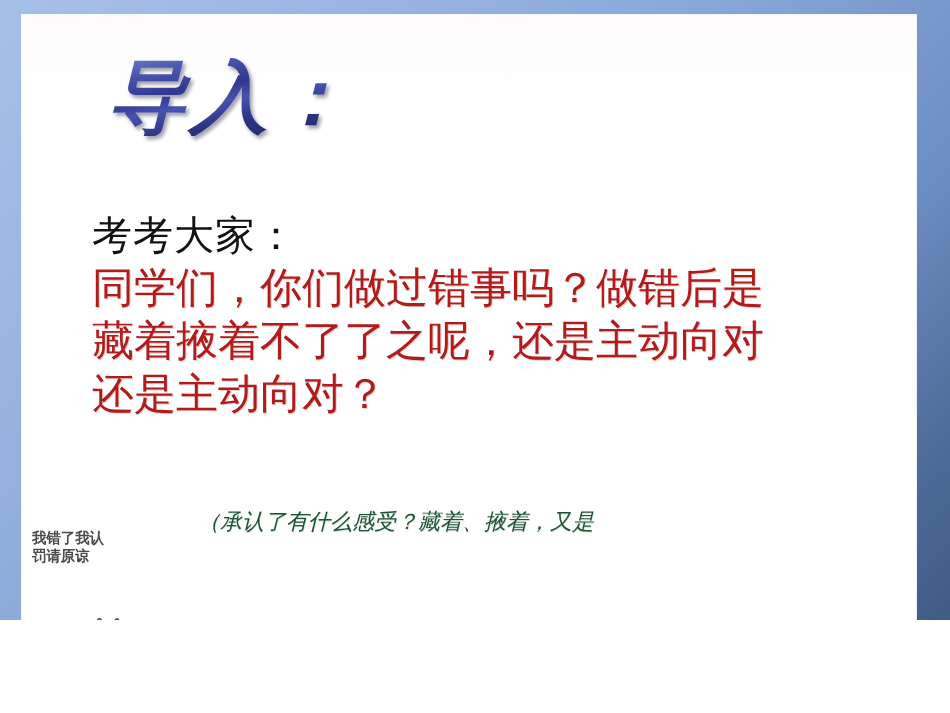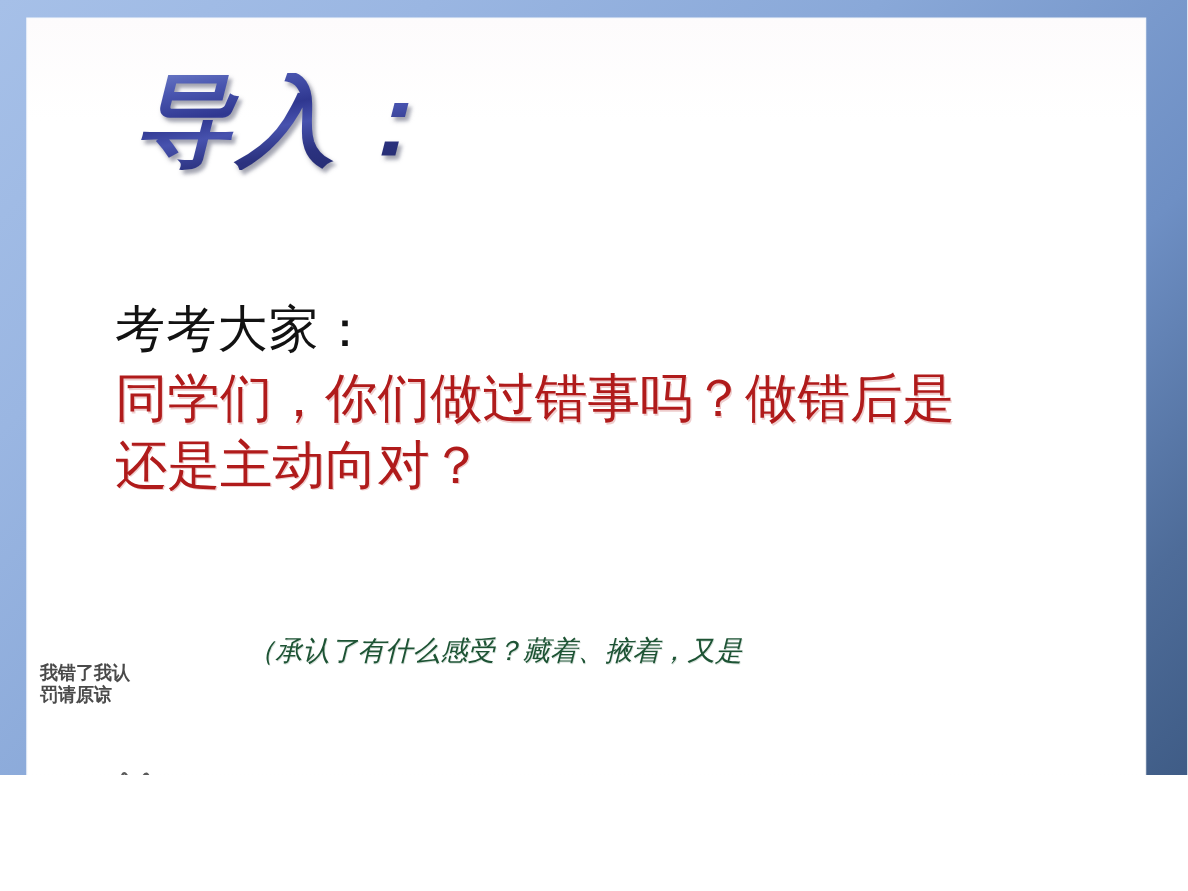--- a/index.html
+++ b/index.html
@@ -84,33 +84,32 @@
     color: rgba(120,125,150,0.30);
     filter: blur(1.4px);
   }
 
   
   #body-block {
     position: absolute;
     left: 70px;
     top: 195px;
     width: 810px;
-    margin-top: 29px;
   }
   .line-black {
     font-family: "DejaVu Serif", "Liberation Serif", serif;
     font-size: 40px;
     line-height: 1.28;
     color: #121212;
     white-space: nowrap;
     letter-spacing: 1px;
   }
   .para-red {
     margin-top: 4px;
-    font-family: Liberation Serif, serif;
+    font-family: Liberation Mono, monospace;
     font-size: 42px;
     line-height: 1.26;
     color: #b01b1b;
     letter-spacing: 0px;
     text-shadow: 1px 1px 0 rgba(176,27,27,0.22);
   }
 
   
   #green-block {
     position: absolute;
@@ -168,20 +167,21 @@
 
     <div id="title-shadow">导入：</div>
     <div id="title-wordart">导入：</div>
 
     <div id="body-block">
 
       <div class="line-black">考考大家：</div>
 
       <div class="para-red">
         <div>同学们，你们做过错事吗？做错后是</div>
+        <div>藏着掖着不了了之呢，还是主动向对</div>
         <div>还是主动向对？</div>
       </div>
 
     </div>
 
     <div id="green-block">
       <span class="gl gl-indent">（承认了有什么感受？藏着、掖着，又是</span>
     </div>
 
     <div id="sticker">

